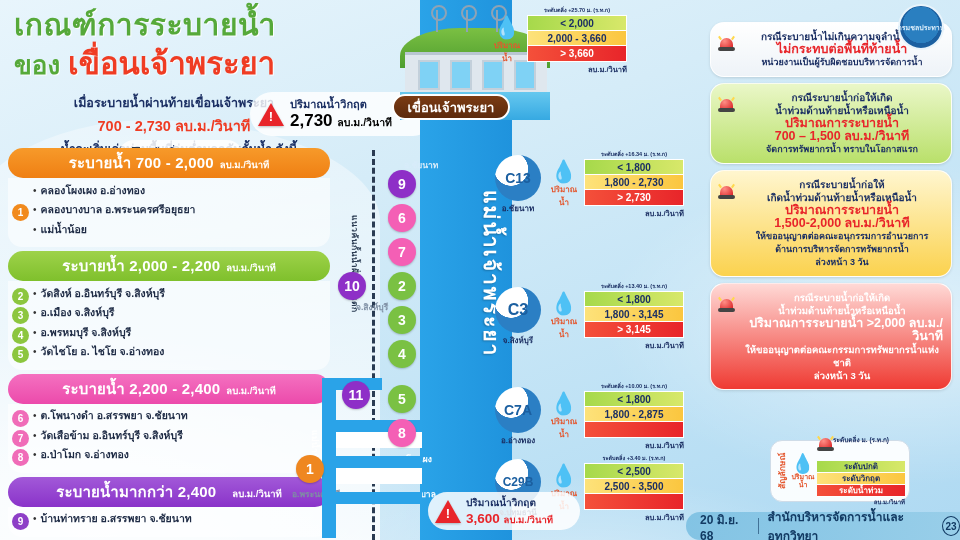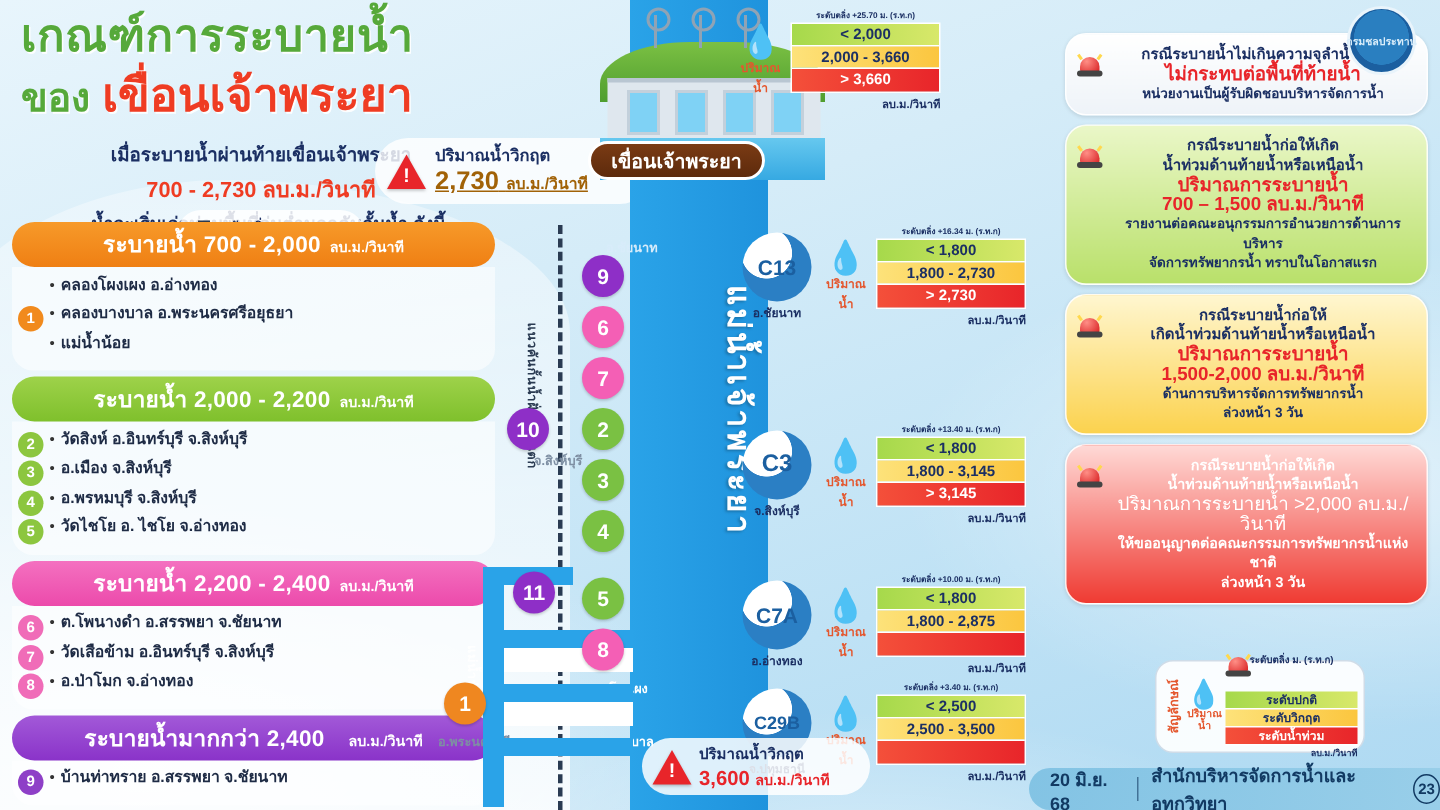--- a/index.html
+++ b/index.html
@@ -83,21 +83,21 @@
   .sub3 { font-size:12px; font-weight:bold; color:#1b2f63; text-align:center; width:330px; margin-top:2px;}
 
   
   .crit-pill {
     position:absolute; left:250px; top:92px; width: 185px; height: 44px;
     background: rgba(255,255,255,.82); border-radius: 22px;
     display:flex; align-items:center; gap:6px; padding-left:8px;
   }
   .crit-pill .txt { line-height:1; }
   .crit-pill .cl1 { font-size:11px; font-weight:bold; color:#1b2f63; }
-  .crit-pill .cl2 { font-size:17px; font-weight:bold; color:#a16207; margin-top:2px;text-decoration:underline;}
+  .crit-pill .cl2 { font-size:17px; font-weight:bold; color:#000000; margin-top:2px;}
   .crit-pill .cl2 small { font-size:10.5px; }
 
   .warn-tri {
     width: 26px; height: 23px; position:relative; flex:0 0 auto;
   }
   .warn-tri::before{
     content:""; position:absolute; left:0; top:0;
     border-left:13px solid transparent; border-right:13px solid transparent;
     border-bottom: 23px solid #e8252a;
     filter: drop-shadow(0 1px 1px rgba(0,0,0,.25));
@@ -220,21 +220,21 @@
   }
   .siren .dome { position:absolute; left:2px; top:3px; width:13px; height:10px;
     background: radial-gradient(circle at 35% 30%, #ff8f86, #d81f22);
     border-radius: 7px 7px 2px 2px; }
   .siren .base { position:absolute; left:0px; top:12px; width:17px; height:4px;
     background:#444; border-radius:2px;}
   .siren .ray { position:absolute; top:0; width:2px; height:4px; background:#ffd84d; }
   .il { text-align:center; line-height:13px; }
   .il.s  { font-size:10px; font-weight:bold; color:#1b2f63; }
   .il.b  { font-size:12.5px; font-weight:bold; color:#e8252a; }
-  .il.bw { font-size:12.5px; font-weight:normal; color:#ffffff; }
+  .il.bw { font-size:12.5px; font-weight:bold; color:#ffffff;text-align:right; }
   .il.sw { font-size:9.5px; font-weight:bold; color:#ffffff; }
   .il.t  { font-size:9px; font-weight:bold; color:#1b2f63; }
 
   
   .legend {
     position:absolute; left:770px; top:440px; width:140px; height:62px;
     background: rgba(255,255,255,.92); border-radius:12px;
     border:1px solid #cfdce8;
     display:flex; align-items:center; padding:3px 4px;
   }
@@ -605,35 +605,35 @@
       <div class="siren">
         <div class="ray" style="left:1px;top:1px;transform:rotate(-35deg);"></div>
         <div class="ray" style="left:14px;top:1px;transform:rotate(35deg);"></div>
         <div class="dome"></div>
           <div class="base"></div>
       </div>
       <div class="il s">กรณีระบายน้ำก่อให้เกิด</div>
       <div class="il s">น้ำท่วมด้านท้ายน้ำหรือเหนือน้ำ</div>
       <div class="il b">ปริมาณการระบายน้ำ</div>
       <div class="il b">700 – 1,500 ลบ.ม./วินาที</div>
-      <div class="il t">รายงานต่อคณะอนุกรรมการอำนวยการด้านการบริหาร</div>
       <div class="il t">จัดการทรัพยากรน้ำ ทราบในโอกาสแรก</div>
     </div>
 
     <div class="ibox y">
       <div class="siren">
         <div class="ray" style="left:1px;top:1px;transform:rotate(-35deg);"></div>
         <div class="ray" style="left:14px;top:1px;transform:rotate(35deg);"></div>
         <div class="dome"></div>
           <div class="base"></div>
       </div>
       <div class="il s">กรณีระบายน้ำก่อให้</div>
       <div class="il s">เกิดน้ำท่วมด้านท้ายน้ำหรือเหนือน้ำ</div>
       <div class="il b">ปริมาณการระบายน้ำ</div>
       <div class="il b">1,500-2,000 ลบ.ม./วินาที</div>
+      <div class="il t">ให้ขออนุญาตต่อคณะอนุกรรมการอำนวยการ</div>
       <div class="il t">ด้านการบริหารจัดการทรัพยากรน้ำ</div>
       <div class="il t">ล่วงหน้า 3 วัน</div>
     </div>
 
     <div class="ibox r">
       <div class="siren">
         <div class="ray" style="left:1px;top:1px;transform:rotate(-35deg);"></div>
         <div class="ray" style="left:14px;top:1px;transform:rotate(35deg);"></div>
         <div class="dome"></div>
           <div class="base"></div>

